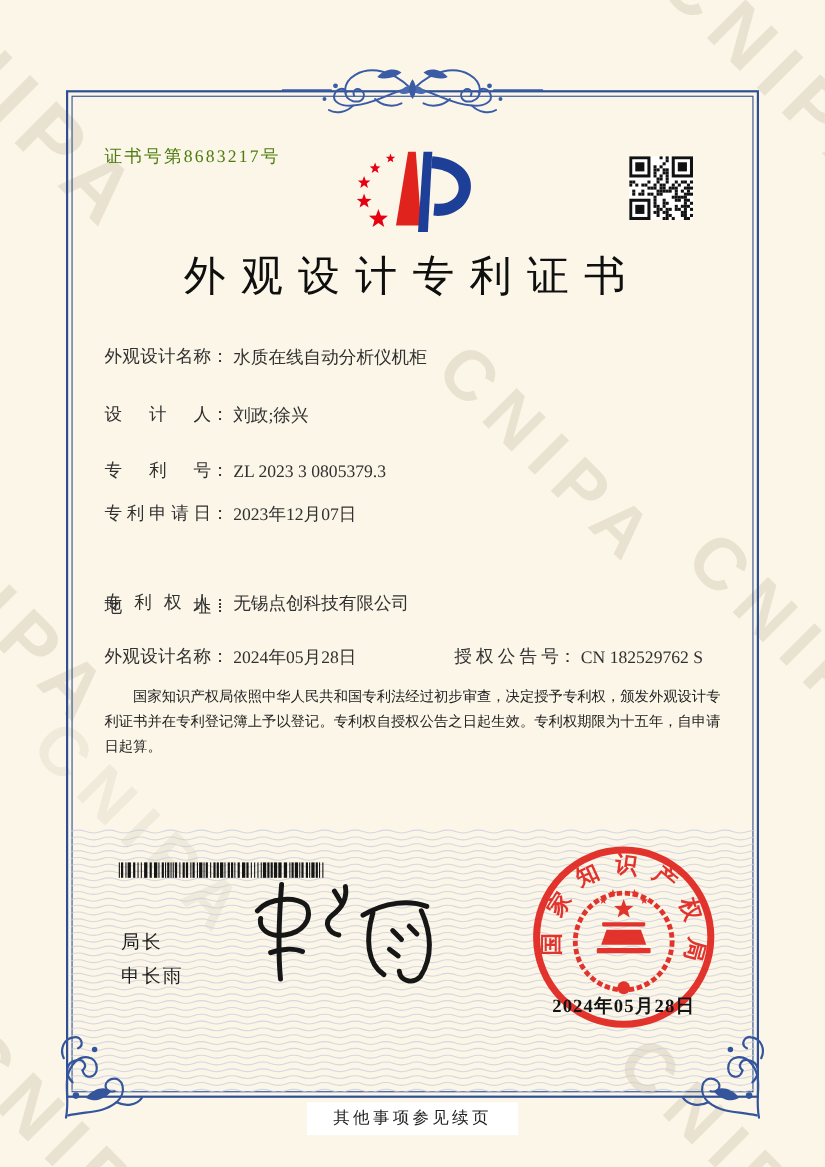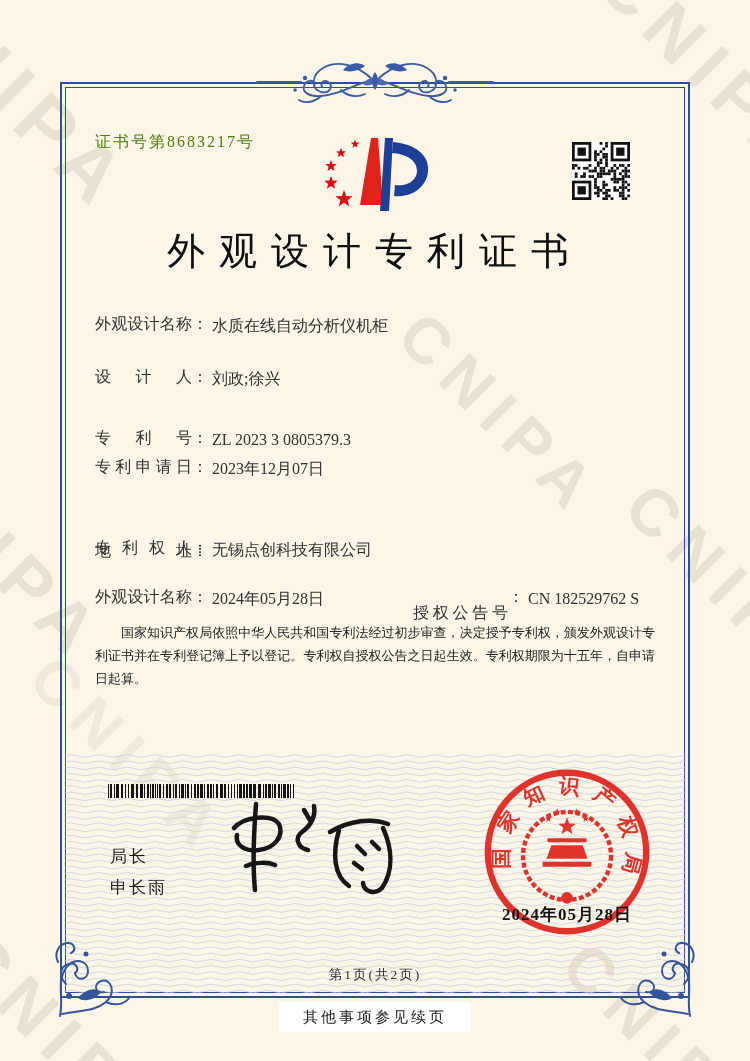--- a/index.html
+++ b/index.html
@@ -27,21 +27,21 @@
   .qr{position:absolute;left:572px;top:142px;}
   .title{
     position:absolute;left:0;top:226px;width:100%;text-align:center;
     font-size:38px;letter-spacing:14px;color:#0f0f0f;font-weight:500;
   }
   .row{position:absolute;left:95px;display:flex;font-size:16px;color:#313131;}
   .row .lab{width:97px;flex:none;text-align:justify;text-align-last:justify;}
   .row .colon{flex:none;margin-right:4px;}
   .row .val{max-width:458px;line-height:23px;}
   .row2{left:413px;}
-  .row2 .lab{width:95px;margin-top:16px;}
+  .row2 .lab{width:95px;}
   .para{
     position:absolute;left:95px;width:560px;font-size:13px;line-height:23px;
     text-align:justify;text-indent:2em;color:#222;
   }
   .barcode{position:absolute;left:108px;top:784px;width:190px;height:14px;}
   .comm{position:absolute;left:110px;font-size:17px;color:#1c1c1c;letter-spacing:2px;}
   .sig{position:absolute;left:218px;top:796px;}
   .seal{position:absolute;left:479px;top:762px;}
   .seal-date{
     position:absolute;left:479px;top:903px;width:176px;text-align:center;
@@ -265,21 +265,21 @@
   <div class="row" style="top:314px;">
     <span class="lab">外观设计名称</span>
     <span class="colon">：</span>
     <span class="val">水质在线自动分析仪机柜</span>
   </div>
   <div class="row" style="top:367px;">
     <span class="lab">设计人</span>
     <span class="colon">：</span>
     <span class="val">刘政;徐兴</span>
   </div>
-  <div class="row" style="top:428px;">
+  <div class="row" style="top:418px;">
     <span class="lab">专利号</span>
     <span class="colon">：</span>
     <span class="val">ZL 2023 3 0805379.3</span>
   </div>
   <div class="row" style="top:457px;">
     <span class="lab">专利申请日</span>
     <span class="colon">：</span>
     <span class="val">2023年12月07日</span>
   </div>
   <div class="row" style="top:500px;margin-top:38px;">
@@ -396,16 +396,15 @@
       <g fill="#e0231c">
         <rect x="70" y="78" width="40" height="4" rx="1"></rect>
         <path d="M74 85 L106 85 L111 99 L69 99 Z"></path>
         <rect x="65" y="102" width="50" height="5" rx="1"></rect>
         <circle cx="90" cy="139" r="6"></circle>
       </g>
     </g>
   </svg>
   <div class="seal-date">2024年05月28日</div>
 
-  <div class="page-info">第1页(共2页)</div>
   <div class="footer-note">其他事项参见续页</div>
 
 </div>
 
 </body></html>

